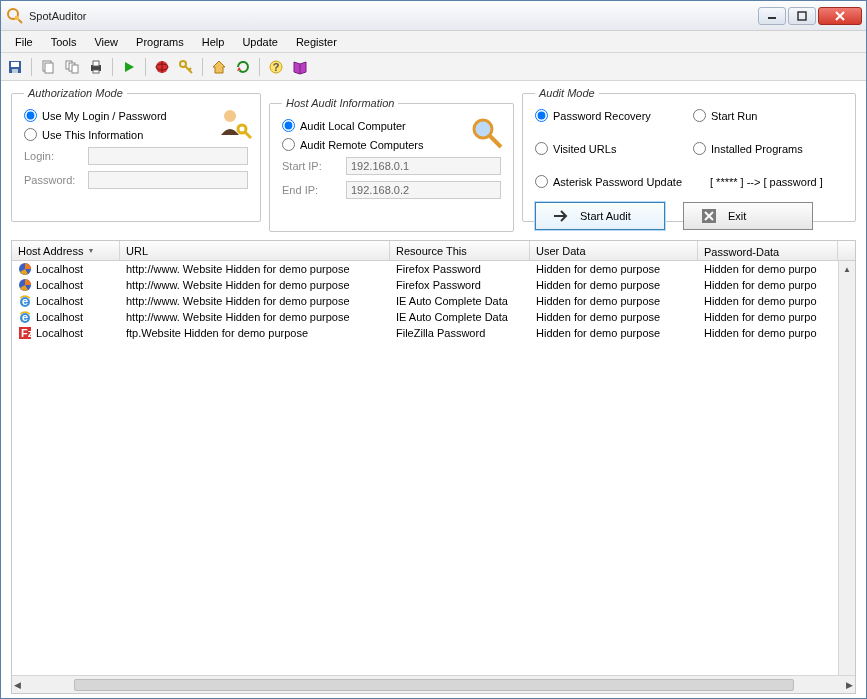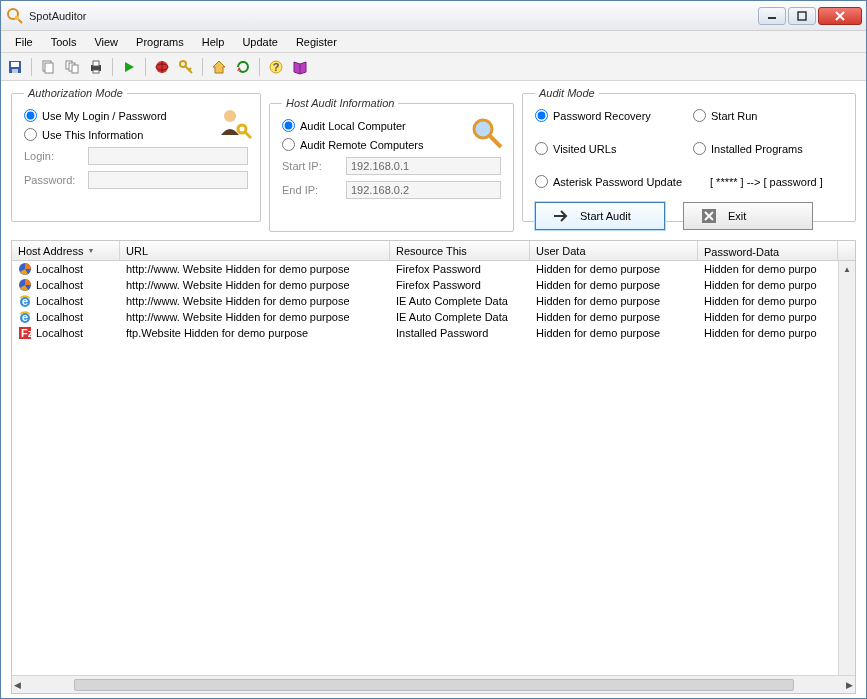--- a/index.html
+++ b/index.html
@@ -400,21 +400,21 @@
               <rect x="1" y="1" width="12" height="12" fill="#d93030"></rect>
               <text x="3" y="11" font-size="9" font-weight="bold" fill="#fff">Fz</text>
             </svg>
           </span>
           <span>Localhost</span>
         </div>
         <div class="td c1">
           <span>ftp.Website Hidden for demo purpose</span>
         </div>
         <div class="td c2">
-          <span>Installed Password</span>
+          <span>FileZilla Password</span>
         </div>
         <div class="td c3">
           <span>Hidden for demo purpose</span>
         </div>
         <div class="td c4">
           <span>Hidden for demo purpo</span>
         </div>
       </div>
     </div>
   <div class="vscroll">

